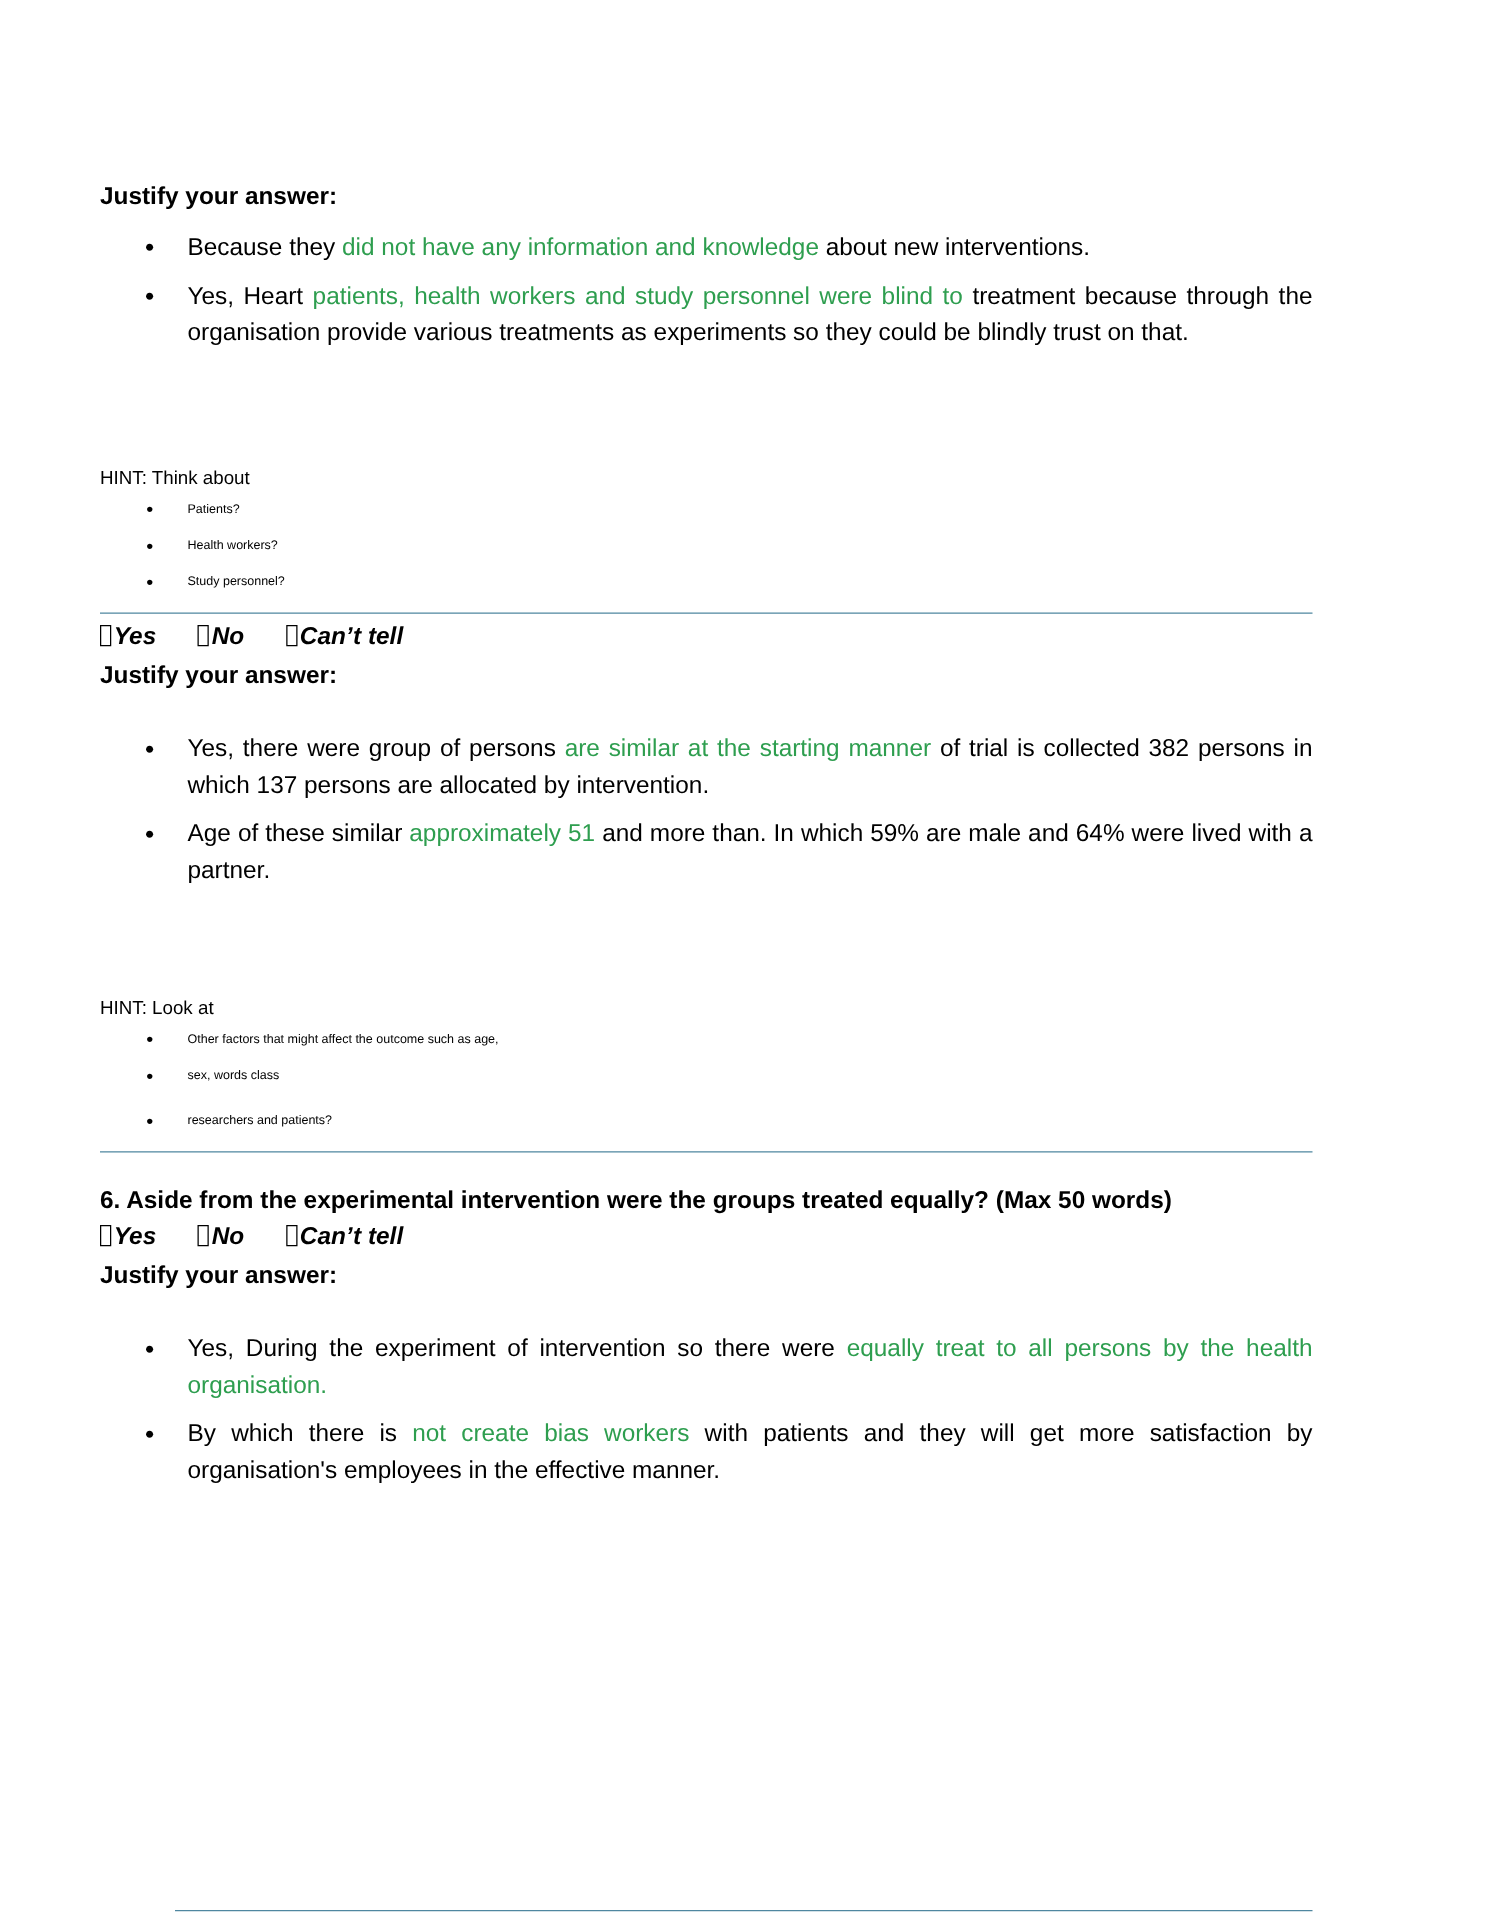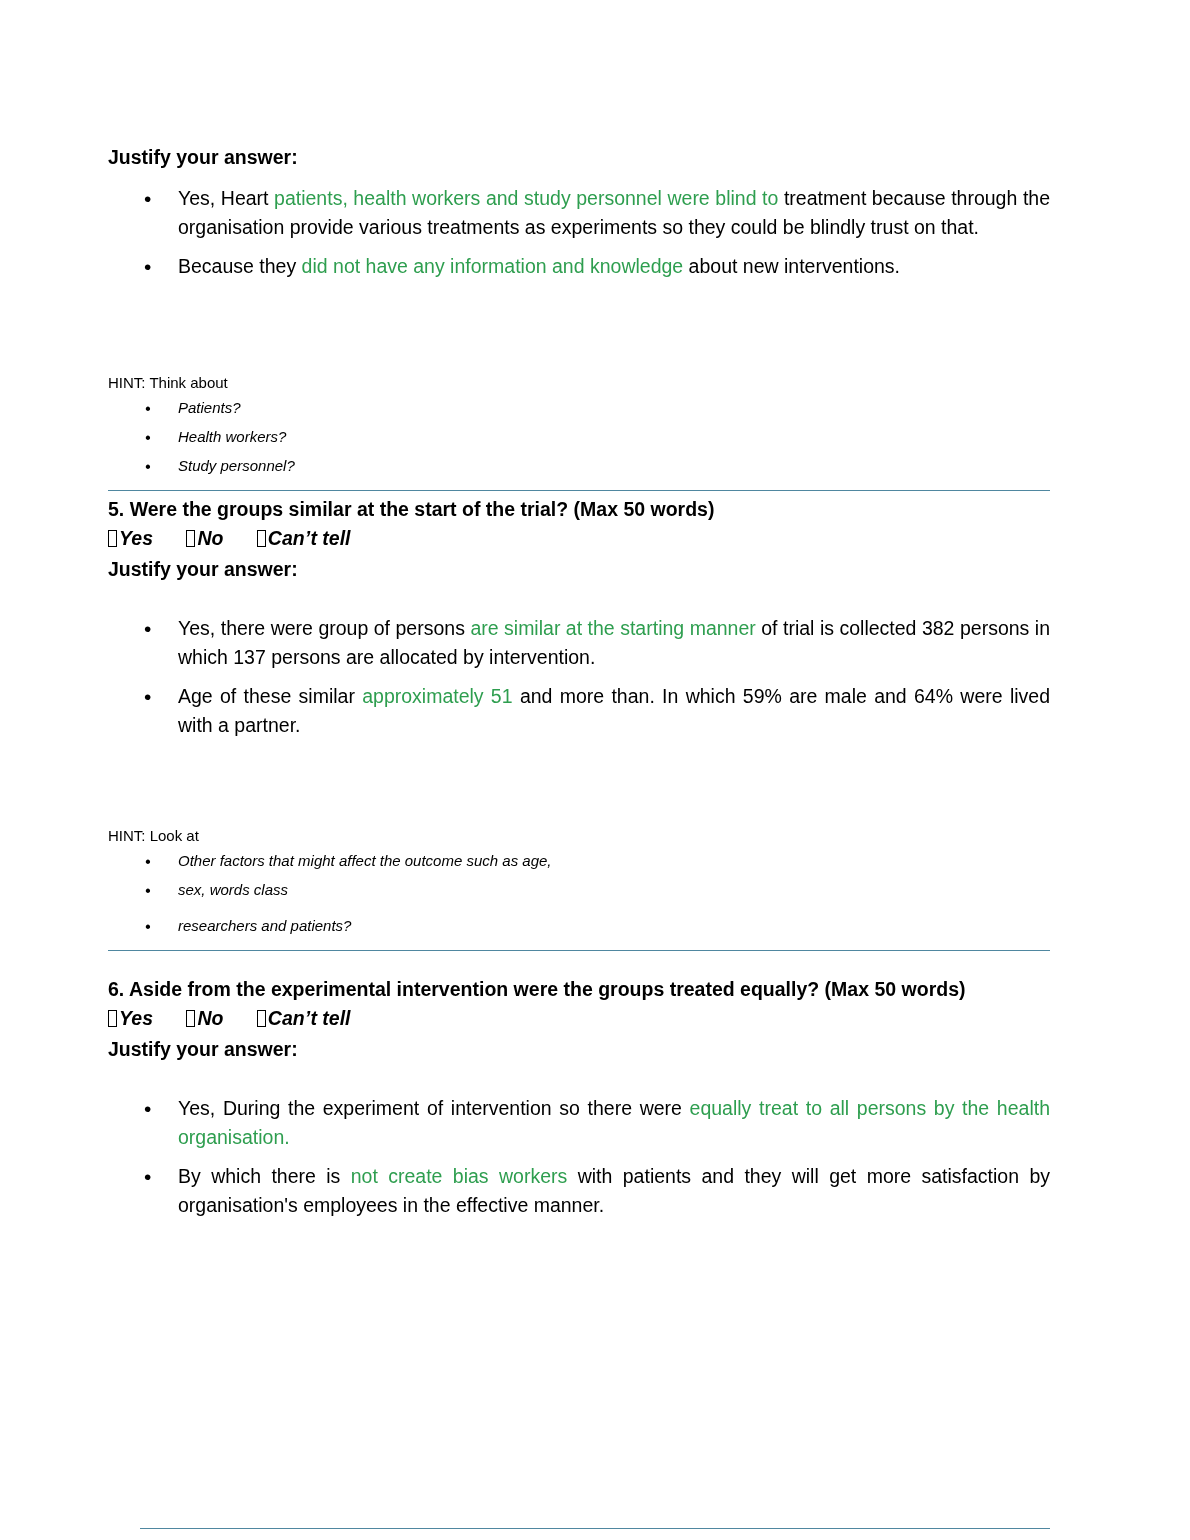--- a/index.html
+++ b/index.html
@@ -9,21 +9,21 @@
   }
   html,body{margin:0;padding:0;background:#ffffff;}
   .page{
     position:relative;
     width:1190px;
     height:1540px;
     background:#ffffff;
     color:var(--text);
     font-family:"Liberation Sans", sans-serif;
     box-sizing:border-box;
-    padding:143px 140px 0 108px;
+    padding:143px 140px 0 80px;
     overflow:hidden;
   }
   .h-bold{
     font-size:19.5px;
     font-weight:700;
     line-height:29px;
     margin:0 0 12px 0;
   }
   .question{margin:0;}
   .q6-heading{margin-top:24px; text-align:justify;}
@@ -39,21 +39,21 @@
   }
   .justified{text-align:justify;}
   .gap-before-list{margin-top:30px;}
   .hint-block{margin-top:92px;}
   .hint-block.q5{margin-top:86px;}
   .hint-label{
     font-size:15px;
     line-height:20px;
     margin:0 0 5px 0;
   }
-  .hint-list{padding-left:70px;font-size:15px;line-height:20px;font-style:italic;}
+  .hint-list{padding-left:70px;font-size:10px;line-height:20px;}
   .hint-list li{position:relative;margin:0 0 9px 0;}
   .hint-list li::before{
     content:"\2022";
     position:absolute;
     left:-33px;
     top:1px;
     font-size:16px;
   }
   .hint-list li.gap-top{margin-top:16px;}
   .rule{
@@ -89,36 +89,35 @@
   }
 </style>
 </head>
 <body>
 
 <div class="page">
 
   <p class="h-bold">Justify your answer:</p>
 
   <ul class="main-list">
+    <li class="justified"><span>Because they </span><span class="green">did not have any information and knowledge</span><span> about new interventions.</span></li>
     <li class="justified"><span>Yes, Heart </span><span class="green">patients, health workers and study personnel were blind to</span><span> treatment because through the organisation provide various treatments as experiments so they could be blindly trust on that.</span></li>
-    <li class="justified"><span>Because they </span><span class="green">did not have any information and knowledge</span><span> about new interventions.</span></li>
   </ul>
 
   <div class="hint-block">
     <p class="hint-label">HINT: Think about</p>
     <ul class="hint-list">
       <li>Patients?</li>
       <li>Health workers?</li>
       <li>Study personnel?</li>
     </ul>
   </div>
 
   <div class="rule"></div>
 
-  <p class="h-bold question">5. Were the groups similar at the start of the trial? (Max 50 words)</p>
 
   <p class="options">
     <span class="opt"><span class="tofu"></span><span class="opt-label">Yes</span></span>
     <span class="opt"><span class="tofu"></span><span class="opt-label">No</span></span>
     <span class="opt"><span class="tofu"></span><span class="opt-label">Can’t tell</span></span>
   </p>
 
   <p class="h-bold" style="margin-bottom:0;">Justify your answer:</p>
 
   <ul class="main-list gap-before-list">

